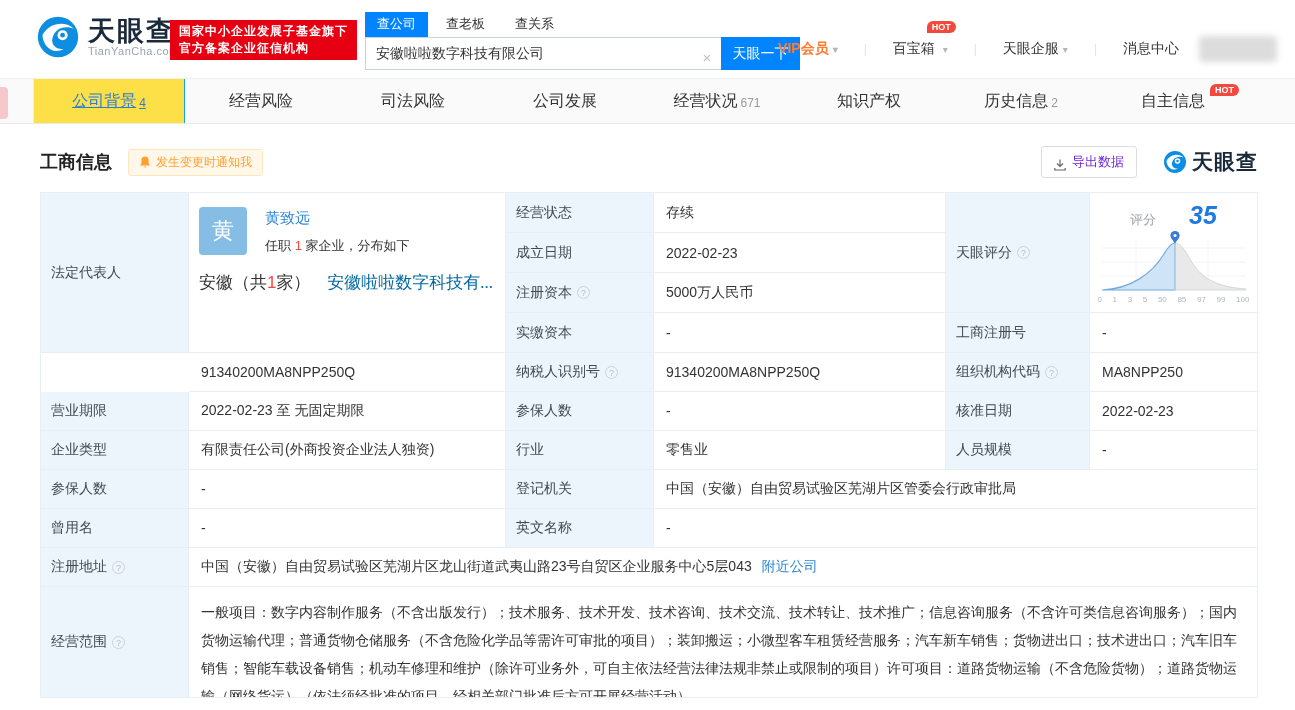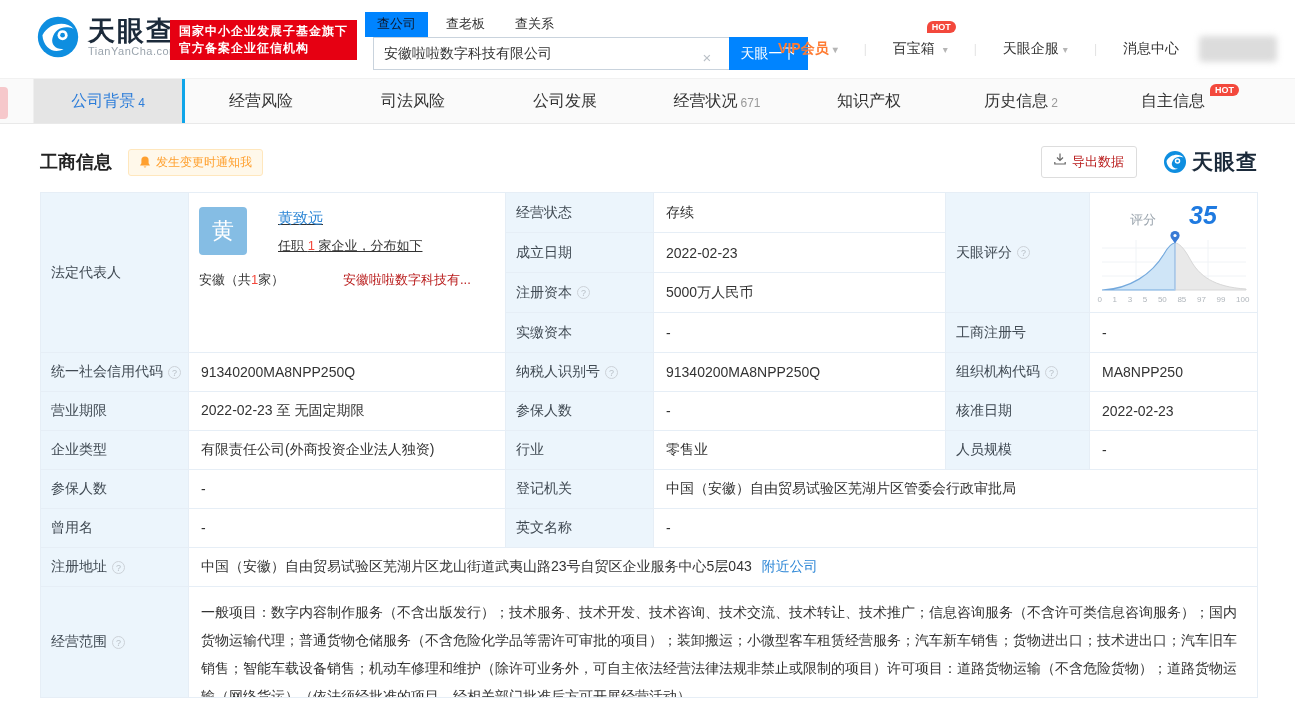--- a/index.html
+++ b/index.html
@@ -9,51 +9,51 @@
   .header { position:relative; height:78px; background:#fff; }
   .logo-wrap { position:absolute; left:36px; top:15px; display:flex; align-items:center; }
   .logo-icon { width:44px; height:44px; }
   .brand-txt { margin-left:8px; }
   .brand-name { font-size:27px; font-weight:bold; color:#1b2a3a; letter-spacing:2px; line-height:28px; }
   .brand-domain { font-size:11px; color:#9aa4ad; letter-spacing:.5px; }
   .slogan { position:absolute; left:170px; top:20px; background:#e60012; color:#fff; font-size:12px; font-weight:bold; padding:3px 9px; line-height:17px; letter-spacing:1px; }
   .search-area { position:absolute; left:365px; top:13px; }
   .search-tabs { display:flex; align-items:flex-end; height:24px; font-size:13px; }
   .stab { padding:3px 12px 4px; cursor:pointer; color:#333; }
-  .stab.active { background:#0084ff; color:#0f172a; }
+  .stab.active { background:#0084ff; color:#ffffff; }
   .stab + .stab { margin-left:6px; }
-  .search-row { display:flex; margin-top:0;margin-left:8px; }
+  .search-row { display:flex; margin-top:0; }
   .search-input { width:356px; height:33px; border:1px solid #c9d3dd; border-right:none; padding:0 28px 0 10px; font-size:14px; color:#333; outline:none; font-family:"Liberation Sans", sans-serif; }
   .clear { position:absolute; left:332px; top:31px; width:20px; height:28px; line-height:28px; text-align:center; color:#b9bfc6; font-size:15px; cursor:pointer; }
   .search-btn { width:79px; height:33px; background:#0084ff; color:#fff; border:none; font-size:14px; cursor:pointer; font-family:"Liberation Sans", sans-serif; }
   .hd-menu { position:absolute; right:18px; top:36px; display:flex; align-items:center; font-size:14px; color:#333; }
   .hd-item { position:relative; margin-left:26px; cursor:pointer; white-space:nowrap; }
   .vip { color:#ff7b32; font-weight:bold; }
   .caret::after { content:"▾"; color:#b5b5b5; font-size:10px; margin-left:4px; }
   .hot-badge { background:#f3483c; color:#fff; font-size:9px; font-weight:bold; padding:1px 5px; border-radius:7px 7px 7px 0; }
   .hd-hot { position:absolute; top:-19px; right:-8px; }
   .divider { color:#e3e3e3; margin-left:26px; font-size:12px; }
   .user-blur { width:78px; height:26px; margin-left:20px; background:#dcdcdc; border-radius:4px; filter:blur(3px); }
 
   
   .nav { position:relative; height:46px; background:#fafafa; border-top:1px solid #f1f1f1; border-bottom:1px solid #e9e9e9; display:flex; padding:0 37px 0 33px; }
   .ntab { position:relative; width:152px; display:flex; align-items:center; justify-content:center; font-size:16px; color:#333; cursor:pointer; }
-  .ntab.active { background:#e5e5e5; color:#2b7cd9; border-left:1px solid #efefef; border-right:3px solid #0ea5e9; }
+  .ntab.active { background:#fde047; color:#2b7cd9; border-left:1px solid #efefef; border-right:1px solid #0ea5e9;text-decoration:underline; }
   .ncount { font-size:12px; color:#999; margin-left:3px; padding-top:3px; }
   .ntab.active .ncount { color:#2b7cd9; }
   .ntab-hot { position:absolute; top:5px; right:10px; }
   .side-handle { position:absolute; left:0; top:8px; width:8px; height:32px; background:#f6c8cb; border-radius:0 4px 4px 0; }
 
   
   .sec-head { position:relative; margin:22px 37px 0 40px; height:32px; display:flex; align-items:center; }
   .sec-title { font-size:18px; font-weight:bold; color:#222; }
   .notify-btn { margin-left:16px; display:flex; align-items:center; background:#fff8ea; border:1px solid #ffe7bd; color:#ffa02f; font-size:12px; padding:4px 10px; border-radius:3px; cursor:pointer; }
   .notify-btn svg { margin-right:5px; }
   .sec-right { position:absolute; right:0; top:0; display:flex; align-items:center; height:32px; }
-  .export-btn { display:flex; align-items:flex-start; border:1px solid #ddd; background:#fff; color:#b91c1c; font-size:13px; padding:6px 12px; border-radius:3px; cursor:pointer; }
+  .export-btn { display:flex; align-items:flex-end; border:1px solid #ddd; background:#fff; color:#6d28d9; font-size:13px; padding:6px 12px; border-radius:3px; cursor:pointer; }
   .export-btn svg { margin-right:6px; }
   .wm { display:flex; align-items:center; margin-left:26px; }
   .wm-name { font-size:21px; font-weight:bold; color:#1b2a3a; letter-spacing:1px; margin-left:5px; }
 
   
   .grid { margin:14px 37px 0 40px; width:1218px; display:grid;
     grid-template-columns:148px 317px 148px 292px 144px 1fr;
     grid-template-rows:40px 40px 40px 40px 39px 39px 39px 39px 39px 39px 111px;
     border-top:1px solid #e6eef6; border-left:1px solid #e6eef6; font-size:14px; }
   .cell { border-right:1px solid #e6eef6; border-bottom:1px solid #e6eef6; display:flex; align-items:center; overflow:hidden; }
@@ -61,26 +61,26 @@
   .vl { background:#fff; color:#333; padding:0 10px 0 12px; }
   .help { display:inline-block; width:13px; height:13px; min-width:13px; border:1px solid #ccd2d8; border-radius:50%; color:#b9c0c7; font-size:9px; line-height:12px; text-align:center; margin-left:5px; }
   .help::before { content:"?"; }
   .link { color:#2e87d6; cursor:pointer; }
   .red { color:#f3483c; }
 
   
   .person { flex-direction:column; align-items:flex-start; justify-content:flex-start; padding:14px 12px 0 10px; }
   .p-top { display:flex; }
   .avatar { width:48px; height:48px; background:#85bde4; border-radius:4px; color:#fff; font-size:22px; display:flex; align-items:center; justify-content:center; }
-  .p-info { margin-left:31px; padding-top:2px;text-decoration:underline; }
+  .p-info { margin-left:18px; padding-top:2px; }
   .p-name { font-size:15px; color:#2e87d6; cursor:pointer; }
   .p-ten { font-size:13px; color:#333; margin-top:9px; }
-  .p-bottom { display:flex; margin-top:16px; font-size:13px; width:100%; }
+  .p-bottom { display:flex; margin-top:16px; font-size:17px; width:100%; }
   .p-region { width:144px; }
-  .p-company { color:#b91c1c; cursor:pointer; white-space:nowrap; }
+  .p-company { color:#0369a1; cursor:pointer; white-space:nowrap;font-family:Liberation Serif, serif; }
 
   
   .score-cell { flex-direction:column; justify-content:flex-start; padding:8px 4px 0; }
   .score-top { display:flex; align-items:baseline; }
   .score-cap { font-size:13px; color:#9aa4ad; margin-right:9px; }
   .score-val { font-size:25px; font-weight:bold; color:#1f7ae0; font-style:italic;margin-left:24px; }
   .score-ticks { display:flex; justify-content:space-between; width:152px; font-size:8px; color:#b0b6bc; margin-top:1px; }
 
   .scope-val { align-items:flex-start; padding:11px 14px 0 12px; line-height:28px; display:block; }
   .addr-val span { vertical-align:middle; }
@@ -275,24 +275,20 @@
         <span>100</span>
     </div>
   </div>
   <div class="cell lb" style="grid-column:5;grid-row:4">
       <span>工商注册号</span>
     </div>
   <div class="cell vl" style="grid-column:6;grid-row:4">
       <span>-</span>
     </div>
 
-  <div class="cell lb" style="grid-column:1;grid-row:5">
-      <span>统一社会信用代码</span>
-      <span class="help"></span>
-    </div>
   <div class="cell vl" style="grid-column:2;grid-row:5">
       <span>91340200MA8NPP250Q</span>
     </div>
   <div class="cell lb" style="grid-column:3;grid-row:5">
       <span>纳税人识别号</span>
       <span class="help"></span>
     </div>
   <div class="cell vl" style="grid-column:4;grid-row:5">
       <span>91340200MA8NPP250Q</span>
     </div>

